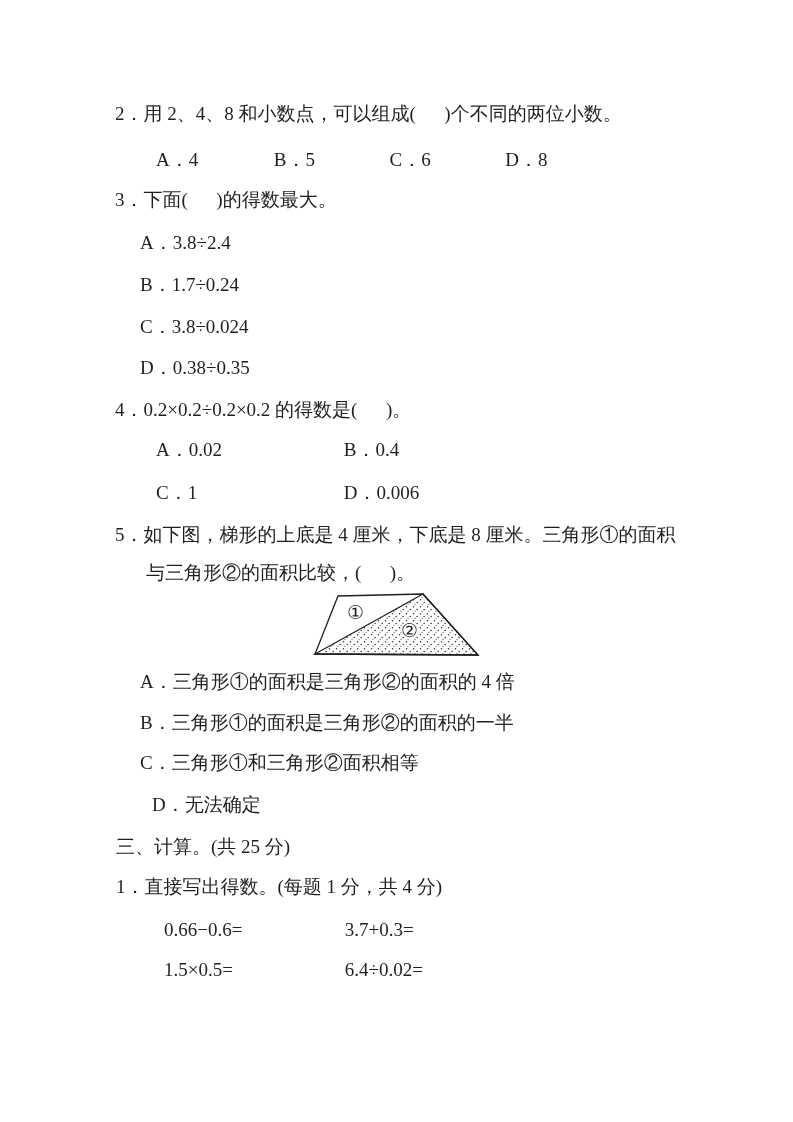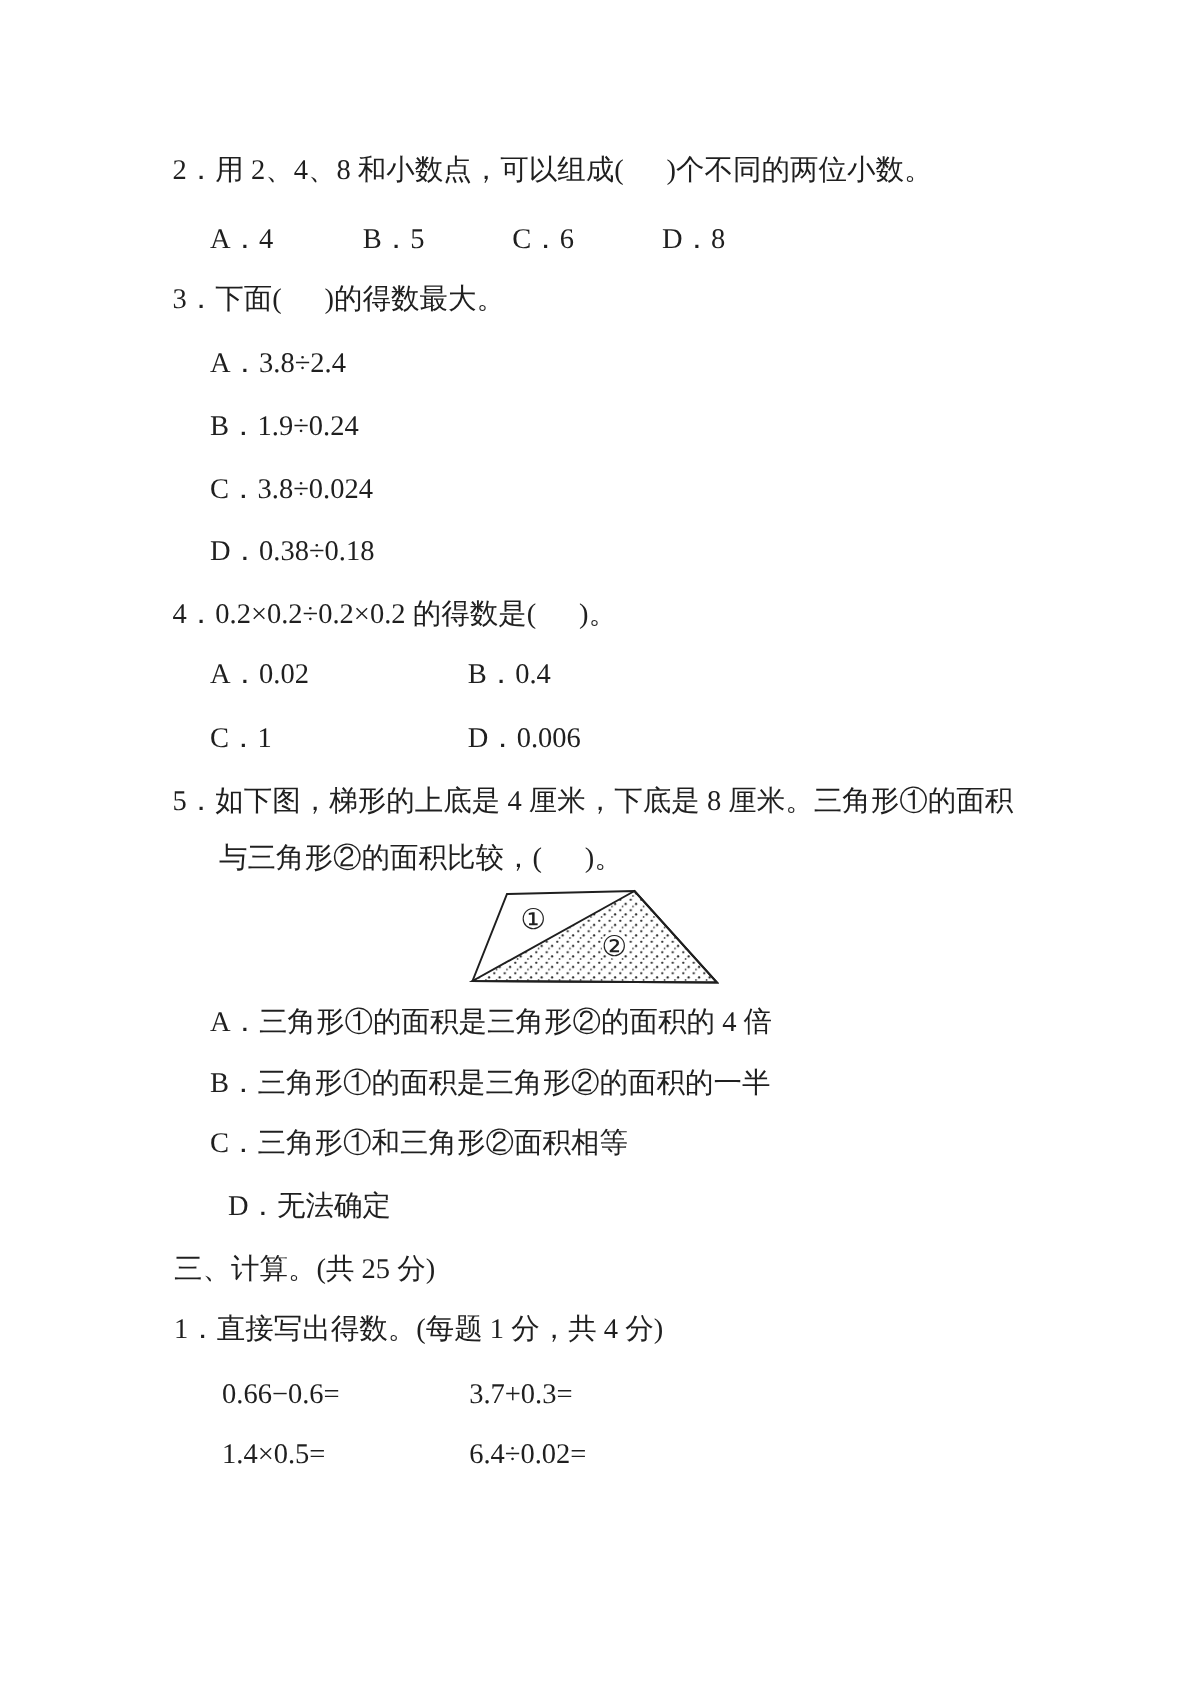--- a/index.html
+++ b/index.html
@@ -8,21 +8,21 @@
     width: 793px;
     height: 1122px;
     background: #ffffff;
     color: #1f1f1f;
     font-family: "Liberation Serif", "DejaVu Serif", serif;
     font-size: 19px;
     line-height: 26px;
     overflow: hidden;
   }
   .t { position: absolute; white-space: nowrap; }
-  .opt { display: inline-block; }
+  .opt { display: inline-block; margin-left: 16px; }
   .figure { position: absolute; left: 300px; top: 584px; }
   svg text { font-family: "Liberation Serif", "DejaVu Serif", serif; }
 </style>
 </head>
 <body>
 
 <div class="page">
 
   <section>
     <div class="t" style="left:115px; top:101px">2．用 2、4、8 和小数点，可以组成(&nbsp;&nbsp;&nbsp;&nbsp;&nbsp;&nbsp;)个不同的两位小数。</div>
@@ -30,23 +30,23 @@
       <span class="opt" style="width:97px">A．4</span>
       <span class="opt" style="width:95px">B．5</span>
       <span class="opt" style="width:95px">C．6</span>
       <span class="opt">D．8</span>
     </div>
   </section>
 
   <section>
     <div class="t" style="left:115px; top:187px">3．下面(&nbsp;&nbsp;&nbsp;&nbsp;&nbsp;&nbsp;)的得数最大。</div>
     <div class="t" style="left:140px; top:230px">A．3.8÷2.4</div>
-    <div class="t" style="left:140px; top:272px">B．1.9÷0.24</div>
+    <div class="t" style="left:140px; top:272px">B．1.7÷0.24</div>
     <div class="t" style="left:140px; top:314px">C．3.8÷0.024</div>
-    <div class="t" style="left:140px; top:355px">D．0.38÷0.18</div>
+    <div class="t" style="left:140px; top:355px">D．0.38÷0.35</div>
   </section>
 
   <section>
     <div class="t" style="left:115px; top:397px">4．0.2×0.2÷0.2×0.2 的得数是(&nbsp;&nbsp;&nbsp;&nbsp;&nbsp;&nbsp;)。</div>
     <div class="t" style="left:140px; top:437px">
       <span class="opt" style="width:167px">A．0.02</span>
       <span class="opt">B．0.4</span>
     </div>
     <div class="t" style="left:140px; top:480px">
       <span class="opt" style="width:167px">C．1</span>
@@ -80,18 +80,18 @@
   </section>
 
   <section>
     <div class="t" style="left:116px; top:834px">三、计算。(共 25 分)</div>
     <div class="t" style="left:116px; top:874px">1．直接写出得数。(每题 1 分，共 4 分)</div>
     <div class="t" style="left:148px; top:917px">
       <span class="opt" style="width:160px">0.66−0.6=</span>
       <span class="opt">3.7+0.3=</span>
     </div>
     <div class="t" style="left:148px; top:957px">
-      <span class="opt" style="width:160px">1.4×0.5=</span>
+      <span class="opt" style="width:160px">1.5×0.5=</span>
       <span class="opt">6.4÷0.02=</span>
     </div>
   </section>
 
 </div>
 
 </body></html>

